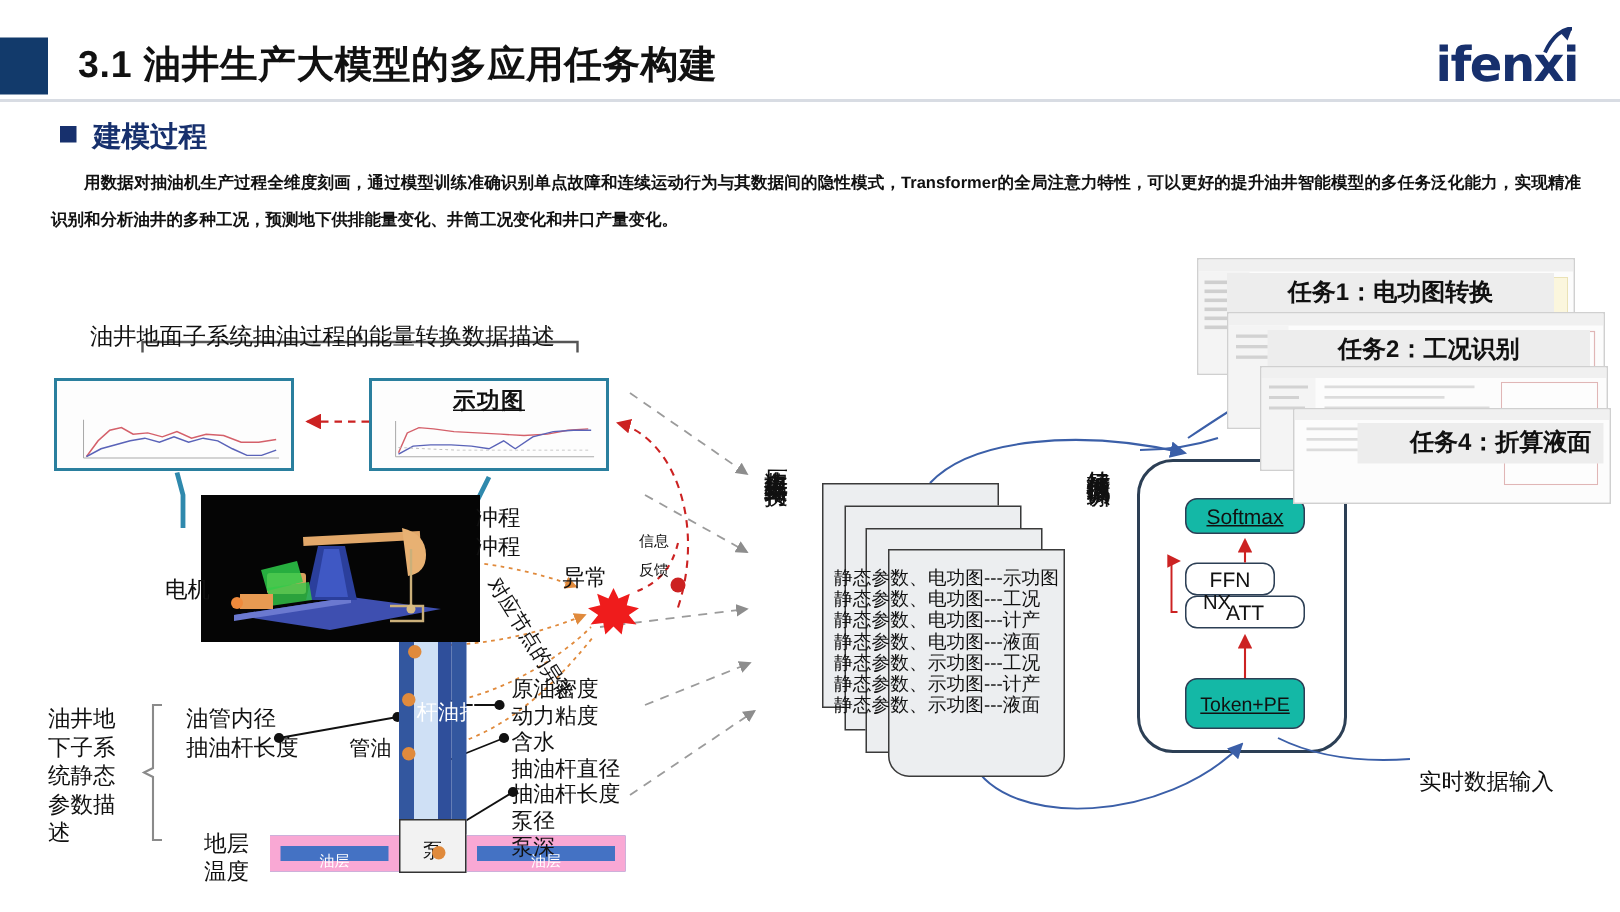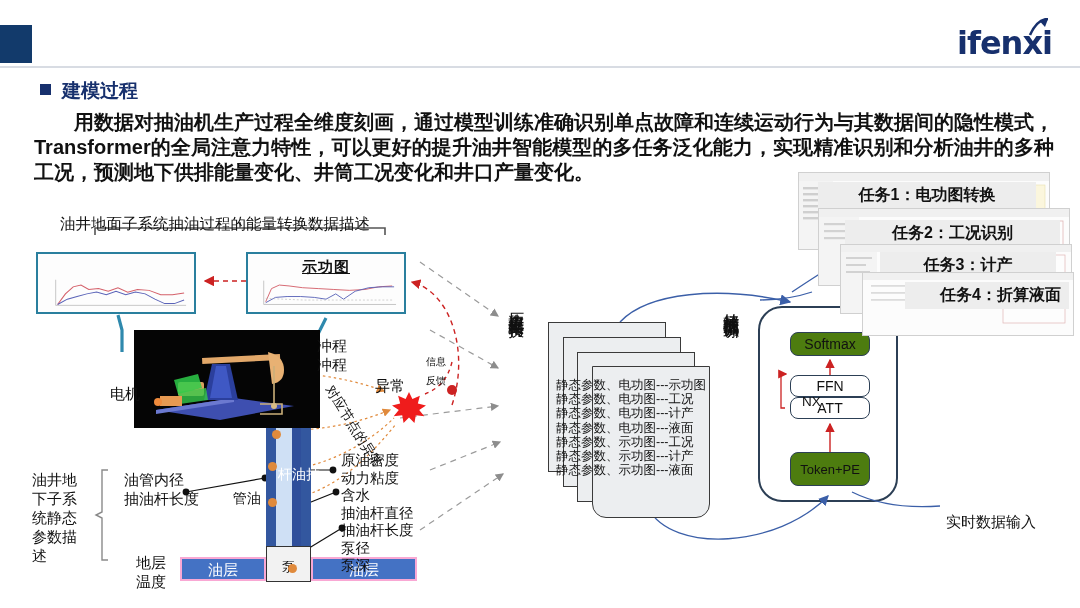--- a/index.html
+++ b/index.html
@@ -27,21 +27,21 @@
   }
   .logo-arrow{position:absolute;right:30px;top:18px;width:22px;height:20px;}
 
   
   .sec-bullet{position:absolute;left:40px;top:84px;width:11px;height:11px;background:#17306d;}
   .sec-title{position:absolute;left:62px;top:78px;font-size:19px;font-weight:bold;color:#17306d;}
 
   
   .para{
     position:absolute;left:34px;top:110px;width:1020px;
-    font-size:20px;font-weight:bold;line-height:25px;color:#111;
+    font-size:11px;font-weight:bold;line-height:25px;color:#111;
     text-indent:2em;text-align:justify;
   }
 
   
   .lbl{position:absolute;font-size:14px;color:#111;line-height:1.12;white-space:pre;}
   .vlbl{position:absolute;font-size:15px;color:#111;line-height:1.02;
         writing-mode:vertical-rl;text-orientation:upright;white-space:pre;}
   svg.layer{position:absolute;left:0;top:0;width:1080px;height:608px;pointer-events:none;overflow:visible;}
 
   
@@ -56,52 +56,53 @@
   }
   .card-plot{position:absolute;left:6px;right:6px;top:24px;bottom:4px;}
 
   
   .photo{position:absolute;left:134px;top:330px;width:186px;height:98px;background:#000;overflow:hidden;}
 
   
   .tube-outer{position:absolute;background:#33579f;}
   .tube-inner{position:absolute;background:#cfe0f5;}
   .rod{position:absolute;background:#2f4f9b;}
-  .pay{position:absolute;background:#4472c4;border:2px solid #f9a8d4;box-sizing:border-box;
-       color:#fff;font-size:15px;text-align:center;line-height:22px;}
+  .pay{position:absolute;background:#4472c4;border:7px solid #f9a8d4;box-sizing:border-box;
+       color:#fff;font-size:10px;text-align:center;line-height:22px;}
   .pumpbox{position:absolute;background:#f2f2f2;border:1.5px solid #333;box-sizing:border-box;
            font-size:13px;text-align:center;color:#111;}
 
   
   .star{position:absolute;width:34px;height:32px;background:#ef1c1c;
         clip-path:polygon(50% 0%,60% 22%,82% 12%,76% 36%,100% 42%,80% 56%,95% 76%,70% 73%,66% 97%,50% 80%,
                           34% 97%,30% 73%,5% 76%,20% 56%,0% 42%,24% 36%,18% 12%,40% 22%);}
 
   
   .doc{position:absolute;background:#eceef0;border:1.4px solid #3a3a3a;box-sizing:border-box;}
   .doc-list{position:absolute;left:556px;top:378px;font-size:12.5px;line-height:14.2px;color:#111;white-space:pre;z-index:6;}
 
   
   .tf-node{position:absolute;border:1.6px solid #2c3f55;border-radius:8px;background:#fff;
            font-size:14px;text-align:center;color:#111;box-sizing:border-box;
            display:flex;align-items:center;justify-content:center;}
-  .tf-node.shaded{background:#4d7c0f;}
+  .tf-node.shaded{background:#14b8a6;text-decoration:underline;}
   .nx{position:absolute;font-size:13.5px;color:#111;margin-left:43px;}
 
   
   .taskshot{position:absolute;background:#fbfbfb;border:1px solid #d0d0d0;overflow:hidden;}
   .taskband{position:absolute;background:#ededed;font-size:16px;font-weight:bold;color:#111;
             padding:3px 10px;white-space:nowrap;box-sizing:border-box;}
 </style>
 </head>
 <body>
 
 <div class="slide">
 
   <div class="hdr-bar"></div>
+  <div class="hdr-title">3.1 油井生产大模型的多应用任务构建</div>
   <div class="hdr-rule"></div>
   <div class="logo">ifenxi</div>
   <svg class="logo-arrow" viewBox="0 0 22 20">
     <path d="M2,17 C7,6 14,1 20,1" stroke="#17306d" stroke-width="2.6" fill="none"></path>
     <path d="M20,1 L12,3.5 L17,9 Z" fill="#17306d"></path>
   </svg>
 
   <div class="sec-bullet"></div>
   <div class="sec-title">建模过程</div>
 
@@ -241,21 +242,21 @@
 静态参数、电功图---工况
 静态参数、电功图---计产
 静态参数、电功图---液面
 静态参数、示功图---工况
 静态参数、示功图---计产
 静态参数、示功图---液面</div>
 
   <div style="position:absolute;left:758px;top:306px;width:140px;height:196px;border:2px solid #2c3f55;border-radius:24px;box-sizing:border-box;background:rgba(255,255,255,0);"></div>
 
   <div class="tf-node shaded" style="left:790px;top:332px;width:80px;height:24px;">Softmax</div>
-  <div class="tf-node" style="left:790px;top:375px;width:80px;height:22px;">FFN</div>
+  <div class="tf-node" style="left:790px;top:375px;width:60px;height:22px;">FFN</div>
   <div class="tf-node" style="left:790px;top:397px;width:80px;height:22px;">ATT</div>
   <div class="tf-node shaded" style="left:790px;top:452px;width:80px;height:34px;line-height:15px;font-size:13px;">Token+PE</div>
   <div class="nx" style="left:759px;top:394px;">NX</div>
 
   <svg class="layer">
     <path d="M830,375 L830,360" stroke="#cc2222" stroke-width="1.4" fill="none" marker-end="url(#ar-dark)"></path>
     <path d="M830,452 L830,424" stroke="#cc2222" stroke-width="1.4" fill="none" marker-end="url(#ar-dark)"></path>
     <path d="M785,408 L781,408 L781,374 L786,374" stroke="#cc2222" stroke-width="1.3" fill="none" marker-end="url(#ar-dark)"></path>
   </svg>
 
@@ -338,21 +339,20 @@
           <rect x="5" y="26" width="24" height="2"></rect>
         </g>
       <g fill="#dcdcdc">
           <rect x="42" y="12" width="100" height="1.8"></rect>
           <rect x="42" y="19" width="80" height="1.8"></rect>
           <rect x="42" y="26" width="110" height="1.8"></rect>
         </g>
       <rect x="160" y="10" width="64" height="42" fill="#fdfdfd" stroke="#e0b6b6" stroke-width="0.7"></rect>
     </svg>
   </div>
-  <div class="taskband" style="left:880px;top:252px;width:176px;text-align:center;">任务3：计产</div>
 
   <div class="taskshot" style="left:862px;top:272px;width:210px;height:62px;">
     <svg viewBox="0 0 210 62" style="width:100%;height:100%">
       <rect width="210" height="62" fill="#fcfcfc"></rect>
       <rect x="0" y="0" width="210" height="7" fill="#f0f0f0"></rect>
       <g fill="#dcdcdc">
           <rect x="8" y="12" width="90" height="1.8"></rect>
           <rect x="8" y="19" width="70" height="1.8"></rect>
           <rect x="8" y="26" width="100" height="1.8"></rect>
         </g>

